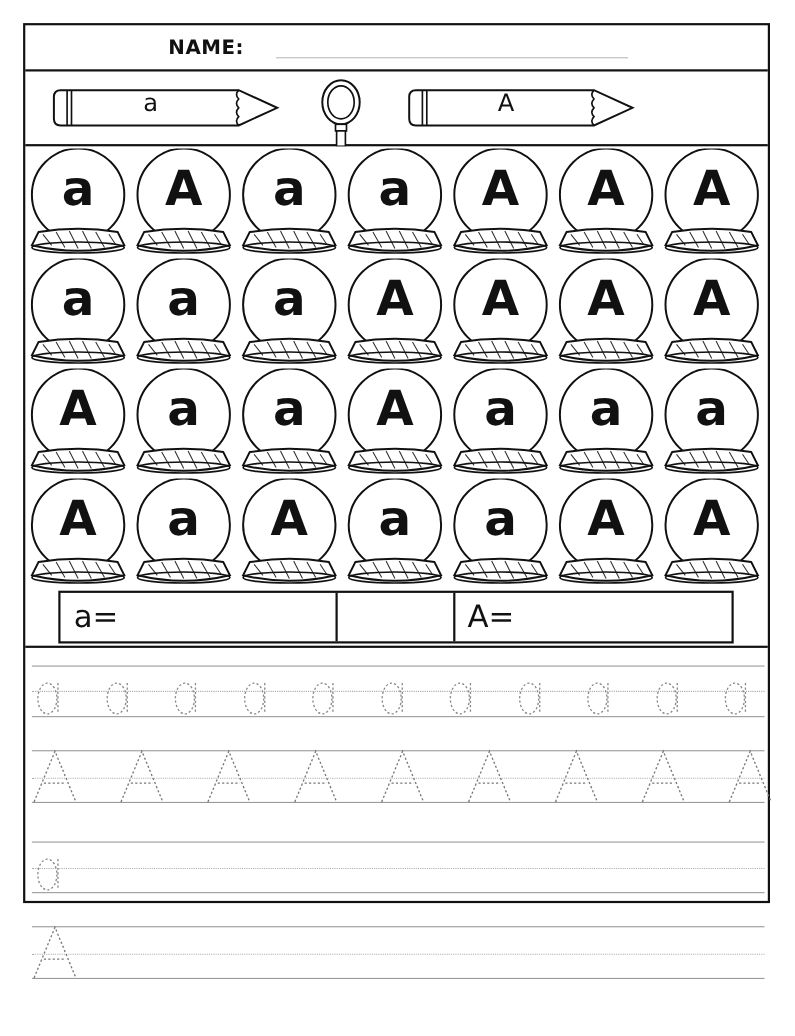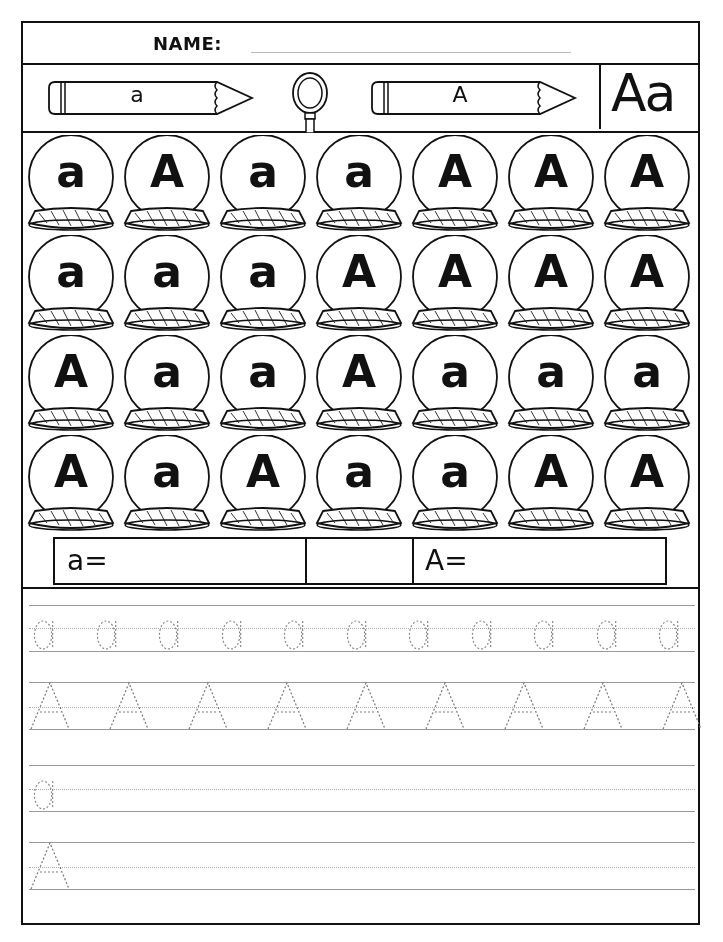--- a/index.html
+++ b/index.html
@@ -1,17 +1,17 @@
 <!DOCTYPE html>
 <html><head>
 <meta charset="utf-8">
 <style>
   html,body{margin:0;padding:0;background:#fff;}
   body{width:723px;height:942px;position:relative;overflow:hidden;font-family:"DejaVu Sans",sans-serif;}
-  .sheet{position:absolute;left:21px;top:21px;width:679px;height:904px;border:2px solid #111;box-sizing:border-box;}
+  .sheet{position:absolute;left:21px;top:21px;width:679px;height:800px;border:2px solid #111;box-sizing:border-box;}
   .name-row{position:absolute;left:0;top:0;width:675px;height:40px;border-bottom:2px solid #111;}
   .name-label{position:absolute;left:130px;top:10px;font-weight:bold;font-size:18px;letter-spacing:0.5px;color:#111;}
   .name-line{position:absolute;left:228px;top:29px;width:320px;border-bottom:1.5px solid #bbb;}
   .header-row{position:absolute;left:0;top:40px;width:675px;height:68px;border-bottom:2px solid #111;}
   .pencil{position:absolute;top:17px;height:36px;}
   .pencil-label{position:absolute;top:2px;left:0;width:180px;text-align:center;font-size:22px;color:#111;}
   .magnifier{position:absolute;left:267px;top:6px;}
   .aa-box{position:absolute;left:576px;top:0;width:99px;height:66px;border-left:2px solid #111;}
   .aa-text{position:absolute;left:10px;top:0;font-size:52px;color:#111;letter-spacing:-2px;}
   .globe-grid{position:absolute;left:2px;top:112px;width:672px;}
@@ -55,23 +55,20 @@
     </div>
     <div class="pencil" style="left:347px;width:210px;">
       <svg width="210" height="36">
         <path d="M8 2 H170 L205 18 L170 34 H8 Q2 34 2 28 V8 Q2 2 8 2 Z" fill="#fff" stroke="#111" stroke-width="1.8"></path>
         <line x1="14" y1="2" x2="14" y2="34" stroke="#111" stroke-width="1.5"></line>
         <line x1="18" y1="2" x2="18" y2="34" stroke="#111" stroke-width="1.5"></line>
         <path d="M170 2 q-4 4 0 8 q-4 4 0 8 q-4 4 0 8 q-4 4 0 8" fill="none" stroke="#111" stroke-width="1.5"></path>
       </svg>
       <span class="pencil-label">A</span>
     </div>
-    <div class="aa-box">
-      <span class="aa-text">Aa</span>
-    </div>
   </div>
 
   <div class="globe-grid" id="globe-grid">
       <div class="globe" style="left: 0px; top: 0px;"><svg width="92" height="96">
           <circle cx="46" cy="42" r="42" fill="#fff" stroke="#111" stroke-width="1.8"></circle>
           <path d="M10 76 Q46 70 82 76 L88 88 Q46 98 4 88 Z" fill="#fff" stroke="#111" stroke-width="1.8"></path>
           <path d="M14 78 L22 88 M26 76 L34 90 M38 75 L46 91 M50 75 L58 91 M62 76 L70 90 M74 78 L80 87" stroke="#333" stroke-width="1"></path>
           <ellipse cx="46" cy="90" rx="42" ry="5" fill="none" stroke="#111" stroke-width="1.5"></ellipse>
         </svg><span class="globe-letter">a</span></div>
       <div class="globe" style="left: 96px; top: 0px;"><svg width="92" height="96">

